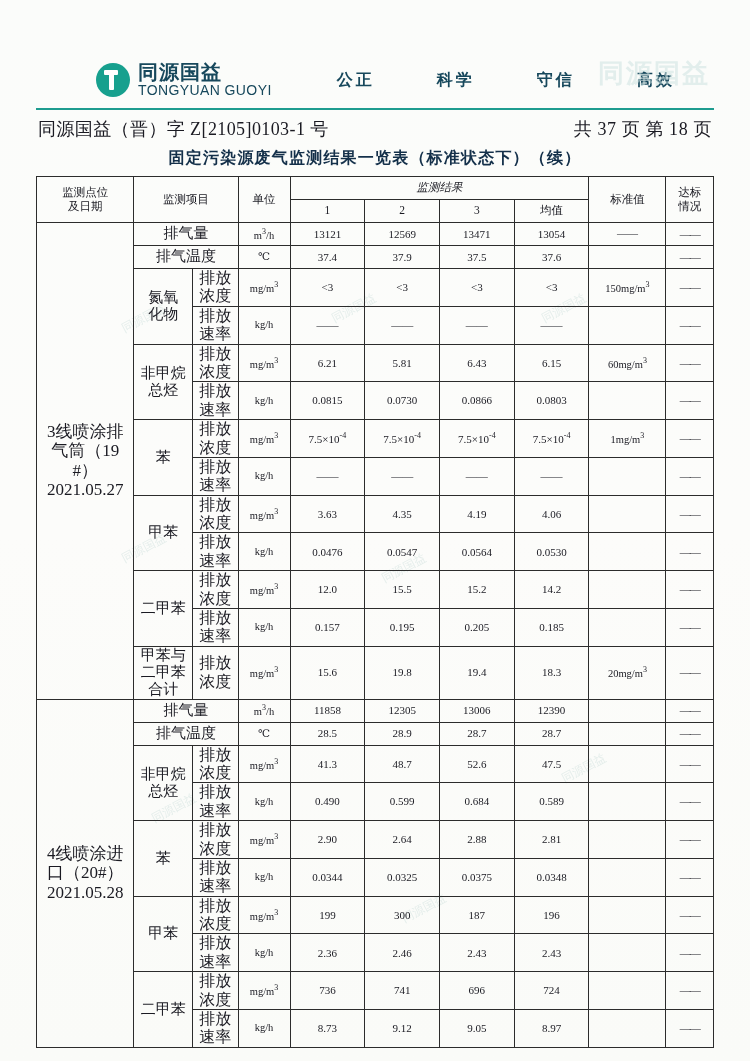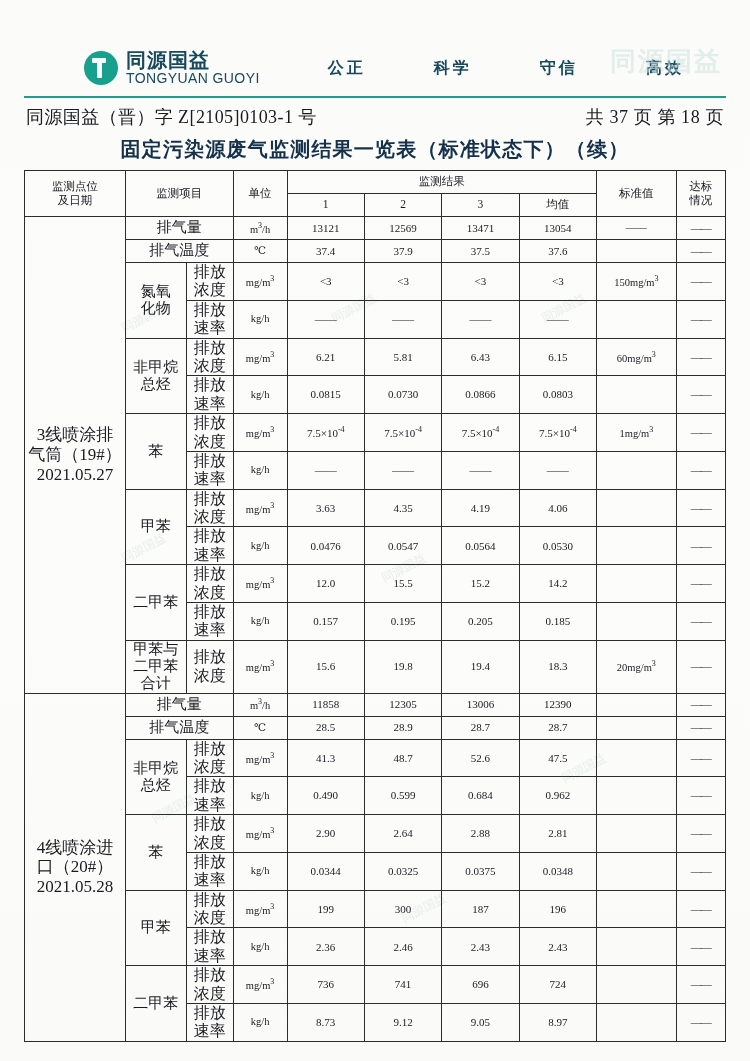--- a/index.html
+++ b/index.html
@@ -14,21 +14,21 @@
     color: #1a1a22;
     position: relative;
     overflow: hidden;
   }
   .page {
     position: relative;
     width: 750px;
     height: 1061px;
     background: #fdfdfb;
     box-sizing: border-box;
-    padding: 0;
+    padding: 12px;
   }
   
   .page:before {
     content: "";
     position: absolute;
     left: 0; top: 0; right: 0; bottom: 0;
     background: linear-gradient(180deg, #fbfcfa 0%, #fcfcfa 50%, #fafbf8 100%);
     pointer-events: none;
   }
   .content {
@@ -126,21 +126,21 @@
     justify-content: space-between;
     align-items: baseline;
     font-size: 18px;
     padding: 7px 2px 2px 2px;
   }
   .docline .left { letter-spacing: 0.4px; }
   .docline .right { letter-spacing: 0.6px; }
 
   .title {
     text-align: center;
-    font-size: 20px;
+    font-size: 16px;
     font-weight: bold;
     letter-spacing: 1.2px;
     color: #14304a;
     margin: 5px 0 7px 0;
   }
 
   
   table.rpt {
     border-collapse: collapse;
     width: 100%;
@@ -166,21 +166,21 @@
   td.pollutant { font-size: 15px; line-height: 1.25; }
   td.sublabel { font-size: 16px; line-height: 1.15; }
   td.point {
     font-size: 17px;
     line-height: 1.6;
     text-align: center;
   }
   td.std { font-size: 10.5px; }
   .dash { letter-spacing: -1px; }
   .sup { font-size: 8px; vertical-align: super; }
-  .colgrp { font-size: 11.5px; }
+  .colgrp { font-size: 11.5px; font-style: italic; }
 
   
   col.c-point { width: 86px; }
   col.c-item  { width: 52px; }
   col.c-sub   { width: 40px; }
   col.c-unit  { width: 46px; }
   col.c-d     { width: 66px; }
   col.c-std   { width: 68px; }
   col.c-res   { width: 42px; }
 
@@ -503,21 +503,21 @@
           </tr>
           <tr>
             <td class="sublabel">
               <div>排放</div>
               <div>速率</div>
             </td>
             <td class="unit">kg/h</td>
             <td class="val">0.490</td>
             <td class="val">0.599</td>
             <td class="val">0.684</td>
-            <td class="val">0.962</td>
+            <td class="val">0.589</td>
             <td class="std"></td>
             <td class="ctr dash">——</td>
           </tr>
           <tr>
             <td class="pollutant" rowspan="2">
               <div>苯</div>
             </td>
             <td class="sublabel">
               <div>排放</div>
               <div>浓度</div>

